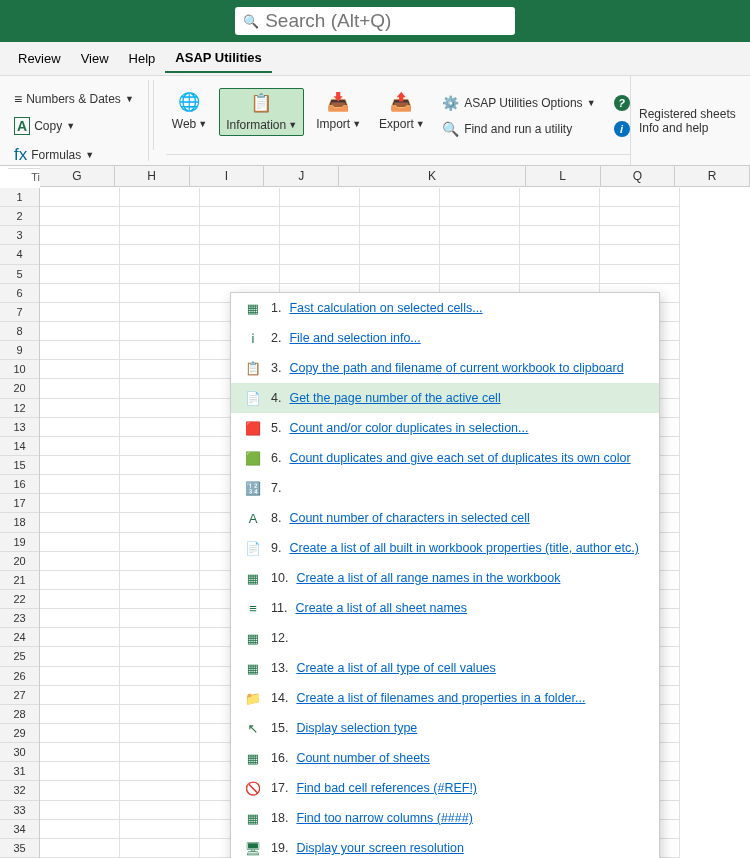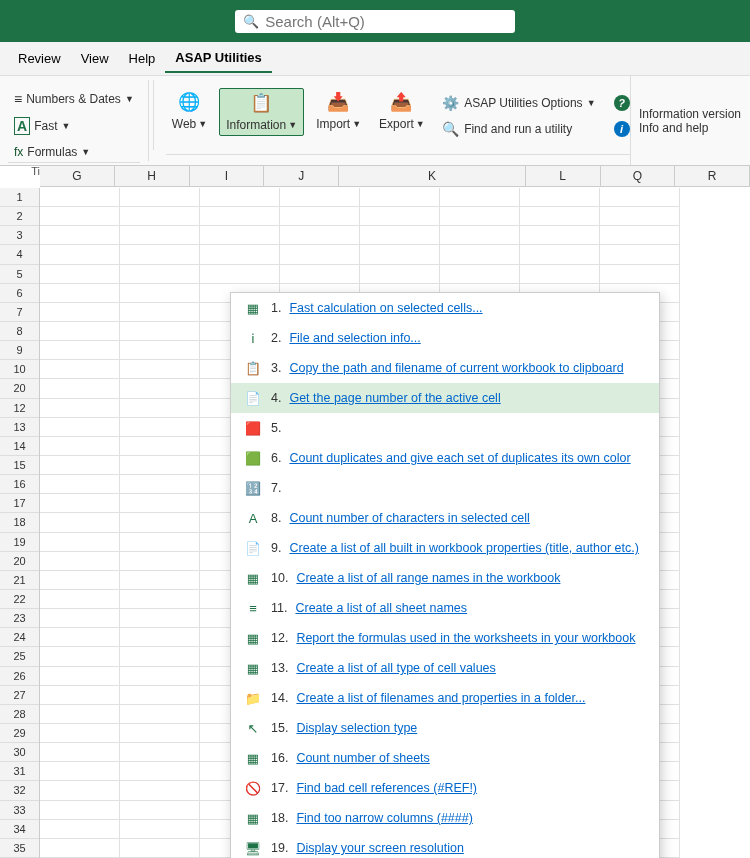--- a/index.html
+++ b/index.html
@@ -19,21 +19,21 @@
       align-items: center;
       background: #fff;
       border-radius: 3px;
       padding: 3px 8px;
       width: 280px;
       gap: 6px;
     }
     .search-input-wrap input {
       border: none;
       outline: none;
-      font-size: 15px;
+      font-size: 19px;
       color: #555;
       width: 100%;
       background: transparent;
     }
     .search-icon-svg { color: #666; font-size: 13px; }
 
     
     .ribbon-tabs {
       display: flex;
       align-items: center;
@@ -229,25 +229,25 @@
 
   <div class="ribbon-section" style="padding: 4px 8px; min-width:140px;">
     <div class="ribbon-section-top" style="flex-direction:column; gap:4px;">
       <div class="ribbon-btn">
         <span style="color:#333; font-size:14px;">≡</span>
         <span>Numbers &amp; Dates</span>
         <span class="caret">▼</span>
       </div>
       <div class="ribbon-btn">
         <span style="font-size:14px; color:#1e7145; font-weight:bold; border:1px solid #1e7145; padding:0 2px;">A</span>
-        <span>Fast</span>
+        <span>Copy</span>
         <span class="caret">▼</span>
       </div>
       <div class="ribbon-btn">
-        <span style="font-size:12px; color:#14532d;">fx</span>
+        <span style="font-size:17px; color:#0369a1;">fx</span>
         <span>Formulas</span>
         <span class="caret">▼</span>
       </div>
     </div>
     <div class="ribbon-label">Time saving tools</div>
   </div>
 
   <div class="separator"></div>
 
   <div class="ribbon-section" style="padding: 4px 8px; flex:1;">
@@ -307,21 +307,21 @@
           <span>Info</span>
         </div>
       </div>
 
     </div>
     <div style="display:flex; gap:4px; border-top:1px solid #ddd; width:100%; padding-top:2px;">
     </div>
   </div>
 
   <div style="position:absolute; right:0; top:0; bottom:0; width:120px; background:#f9f9f9; border-left:1px solid #ddd; padding:8px; font-size:12px; display:flex; flex-direction:column; justify-content:center; color:#333;">
-    <div>Information version</div>
+    <div>Registered sheets</div>
     <div>Info and help</div>
   </div>
 </div>
 
 <div style="position:relative; display:flex; flex:1; overflow:hidden; height: calc(858px - 42px - 34px - 90px);">
 
   <div style="position:absolute; top:0; left:0; right:0; z-index:1;">
     <div style="display:flex; background:#f3f3f3; border-bottom:1px solid #ccc; margin-left:40px;">
       <div class="col-header">G</div>
       <div class="col-header">H</div>
@@ -743,20 +743,21 @@
         <span class="item-text">Copy the path and filename of current workbook to clipboard</span>
       </div>
       <div class="dropdown-item highlighted">
         <span class="item-icon" style="color: rgb(30, 113, 69);">📄</span>
         <span class="item-num">4. </span>
         <span class="item-text">Get the page number of the active cell</span>
       </div>
       <div class="dropdown-item">
         <span class="item-icon" style="color: rgb(204, 0, 0);">🟥</span>
         <span class="item-num">5. </span>
+        <span class="item-text">Count and/or color duplicates in selection...</span>
       </div>
       <div class="dropdown-item">
         <span class="item-icon" style="color: rgb(30, 113, 69);">🟩</span>
         <span class="item-num">6. </span>
         <span class="item-text">Count duplicates and give each set of duplicates its own color</span>
       </div>
       <div class="dropdown-item">
         <span class="item-icon" style="color: rgb(30, 113, 69);">🔢</span>
         <span class="item-num">7. </span>
       </div>
@@ -776,21 +777,20 @@
         <span class="item-text">Create a list of all range names in the workbook</span>
       </div>
       <div class="dropdown-item">
         <span class="item-icon" style="color: rgb(30, 113, 69);">≡</span>
         <span class="item-num">11. </span>
         <span class="item-text">Create a list of all sheet names</span>
       </div>
       <div class="dropdown-item">
         <span class="item-icon" style="color: rgb(30, 113, 69);">▦</span>
         <span class="item-num">12. </span>
-        <span class="item-text">Report the formulas used in the worksheets in your workbook</span>
       </div>
       <div class="dropdown-item">
         <span class="item-icon" style="color: rgb(30, 113, 69);">▦</span>
         <span class="item-num">13. </span>
         <span class="item-text">Create a list of all type of cell values</span>
       </div>
       <div class="dropdown-item">
         <span class="item-icon" style="color: rgb(30, 113, 69);">📁</span>
         <span class="item-num">14. </span>
         <span class="item-text">Create a list of filenames and properties in a folder...</span>

